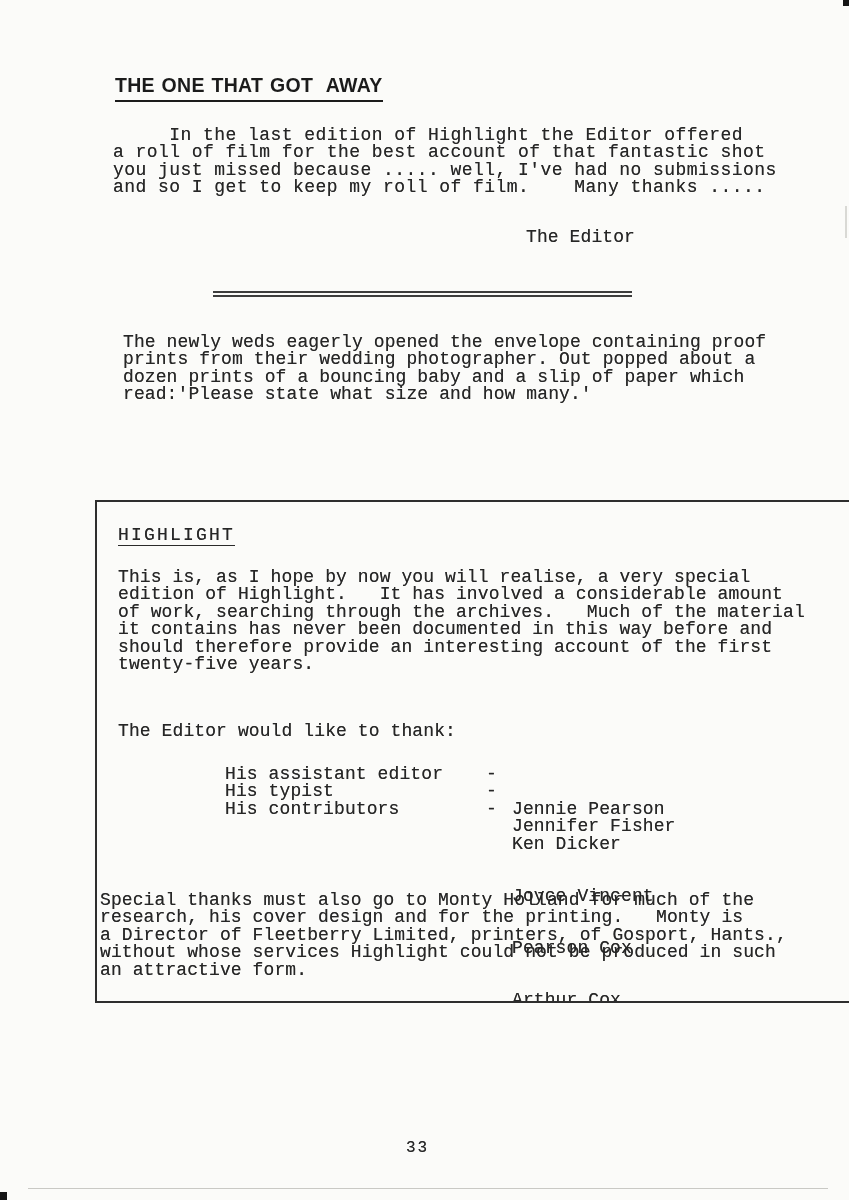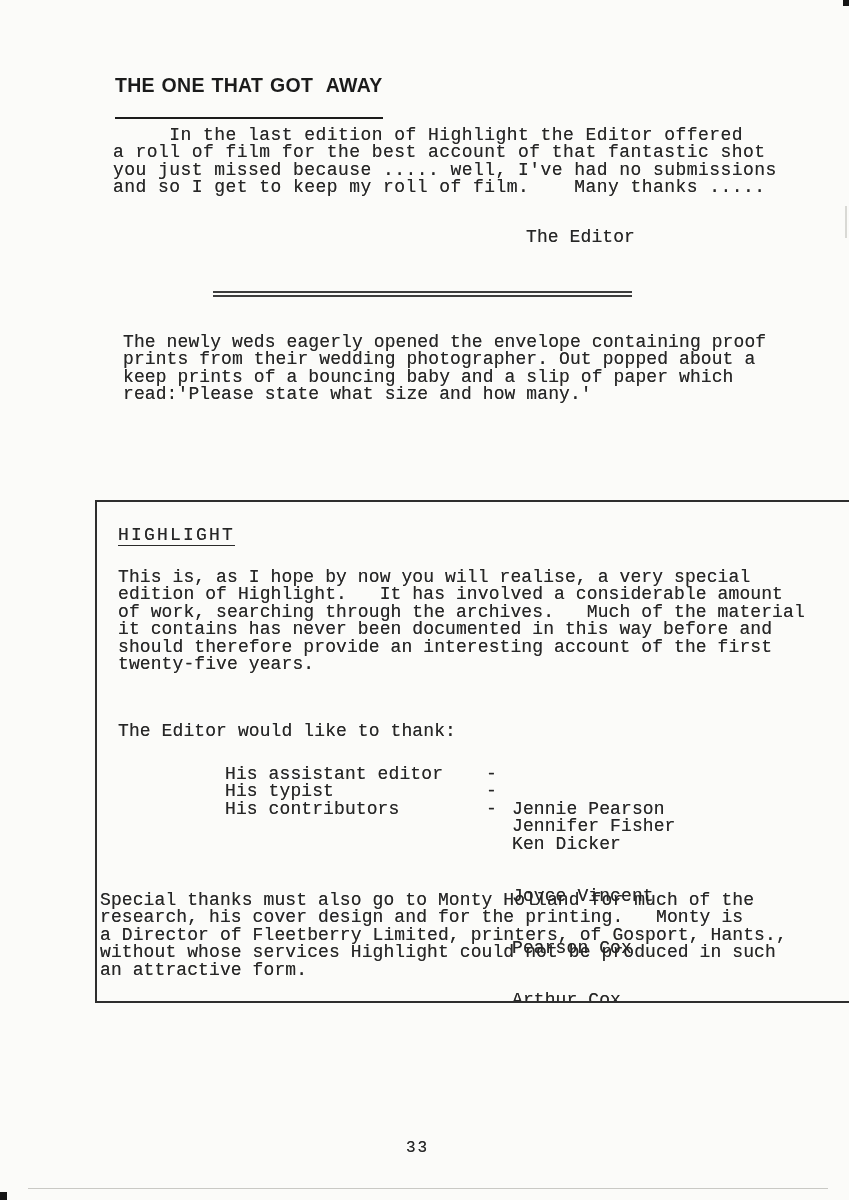--- a/index.html
+++ b/index.html
@@ -18,21 +18,21 @@
     letter-spacing:0.1px;
     text-shadow:0 0 0.5px rgba(25,25,25,0.6);
   }
   .title{
     position:absolute;left:115px;top:74px;margin:0;
     font-family:"Liberation Sans",sans-serif;
     font-weight:bold;font-size:19.5px;
     letter-spacing:0.3px;word-spacing:1px;
     color:#1b1b1b;
     border-bottom:2.5px solid #1b1b1b;
-    padding-bottom:20px;
+    padding-bottom:3px;
     white-space:pre;
   }
   .editorial{position:absolute;left:113px;top:127px;letter-spacing:0.45px;}
   .signature{position:absolute;left:526px;top:229px;text-align:center;}
   .double-rule{
     position:absolute;left:213px;top:291px;width:419px;height:6px;
     border-top:2px solid #3d3d3d;border-bottom:2px solid #3d3d3d;
     box-sizing:border-box;
   }
   .joke{position:absolute;left:123px;top:334px;}
@@ -73,21 +73,21 @@
 a roll of film for the best account of that fantastic shot
 you just missed because ..... well, I've had no submissions
 and so I get to keep my roll of film.    Many thanks .....</div>
 
   <div class="mono signature">The Editor</div>
 
   <div class="double-rule"></div>
 
   <div class="mono joke">The newly weds eagerly opened the envelope containing proof
 prints from their wedding photographer. Out popped about a
-keep prints of a bouncing baby and a slip of paper which
+dozen prints of a bouncing baby and a slip of paper which
 read:'Please state what size and how many.'</div>
 
   <div class="box">
 
     <div class="mono bx-heading">HIGHLIGHT</div>
 
     <div class="mono bx-lead">The Editor would like to thank:</div>
 
     <div class="mono bx-intro">This is, as I hope by now you will realise, a very special
 edition of Highlight.   It has involved a considerable amount

